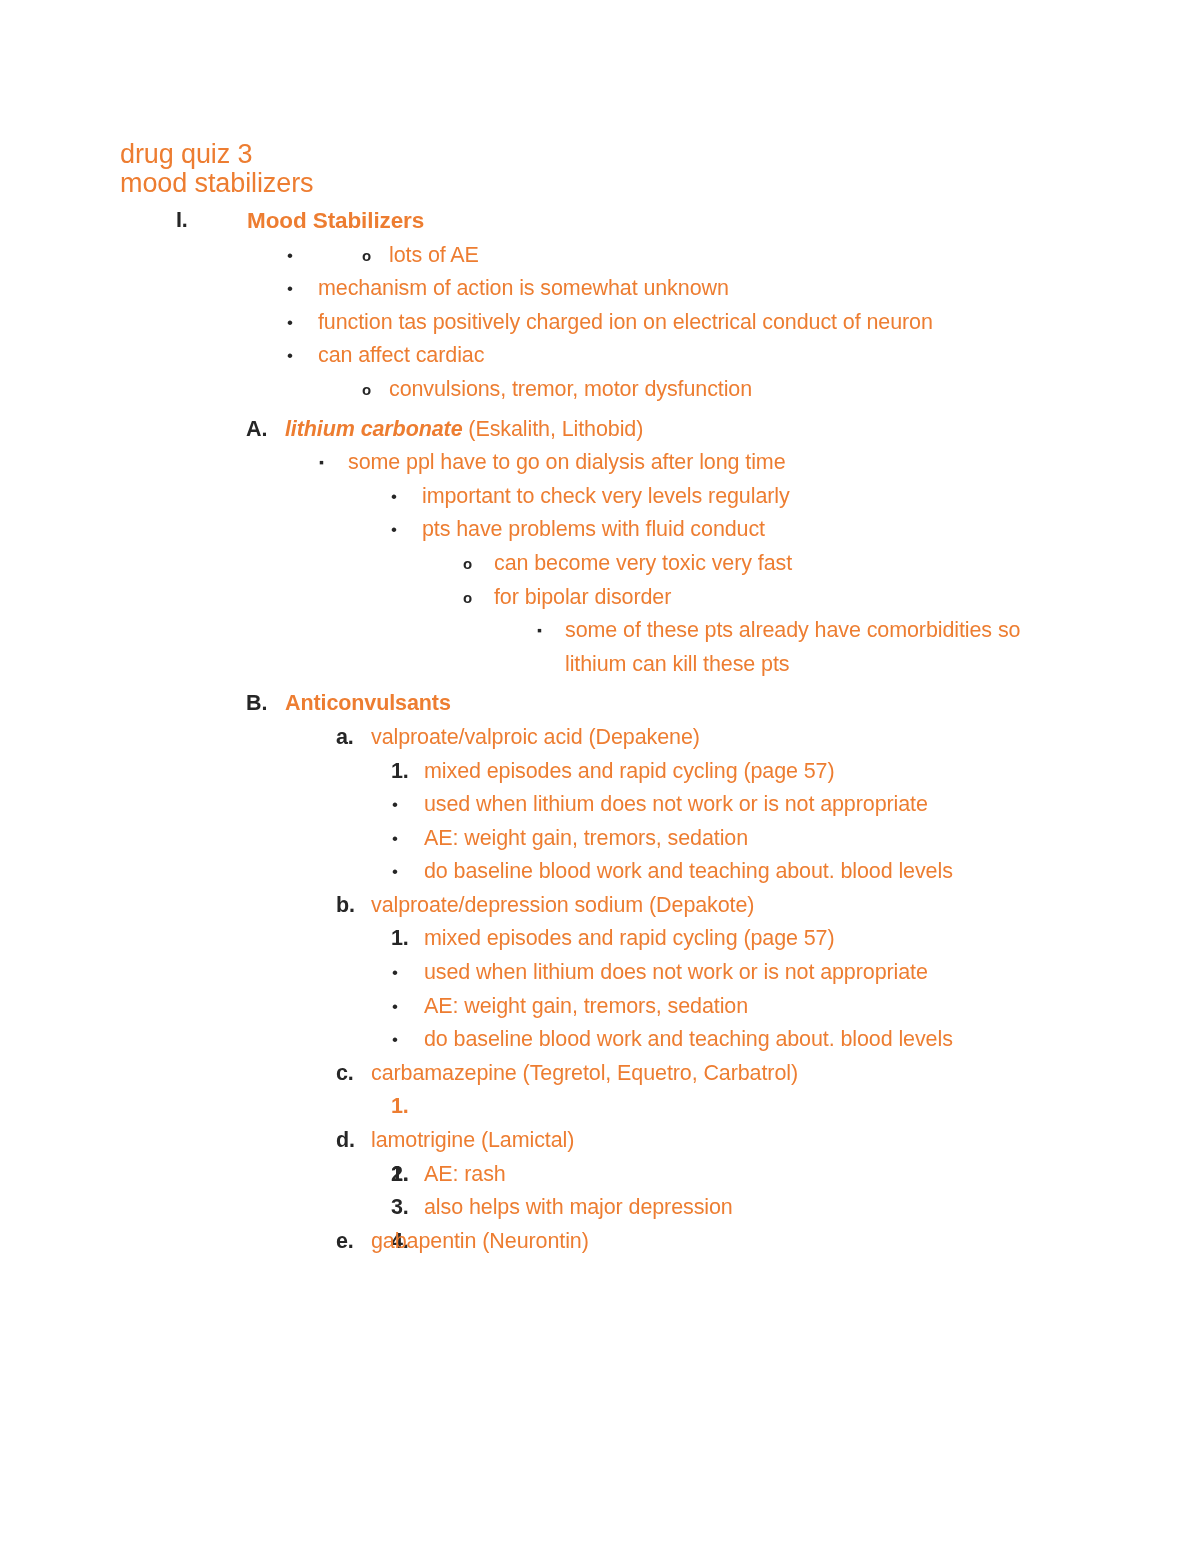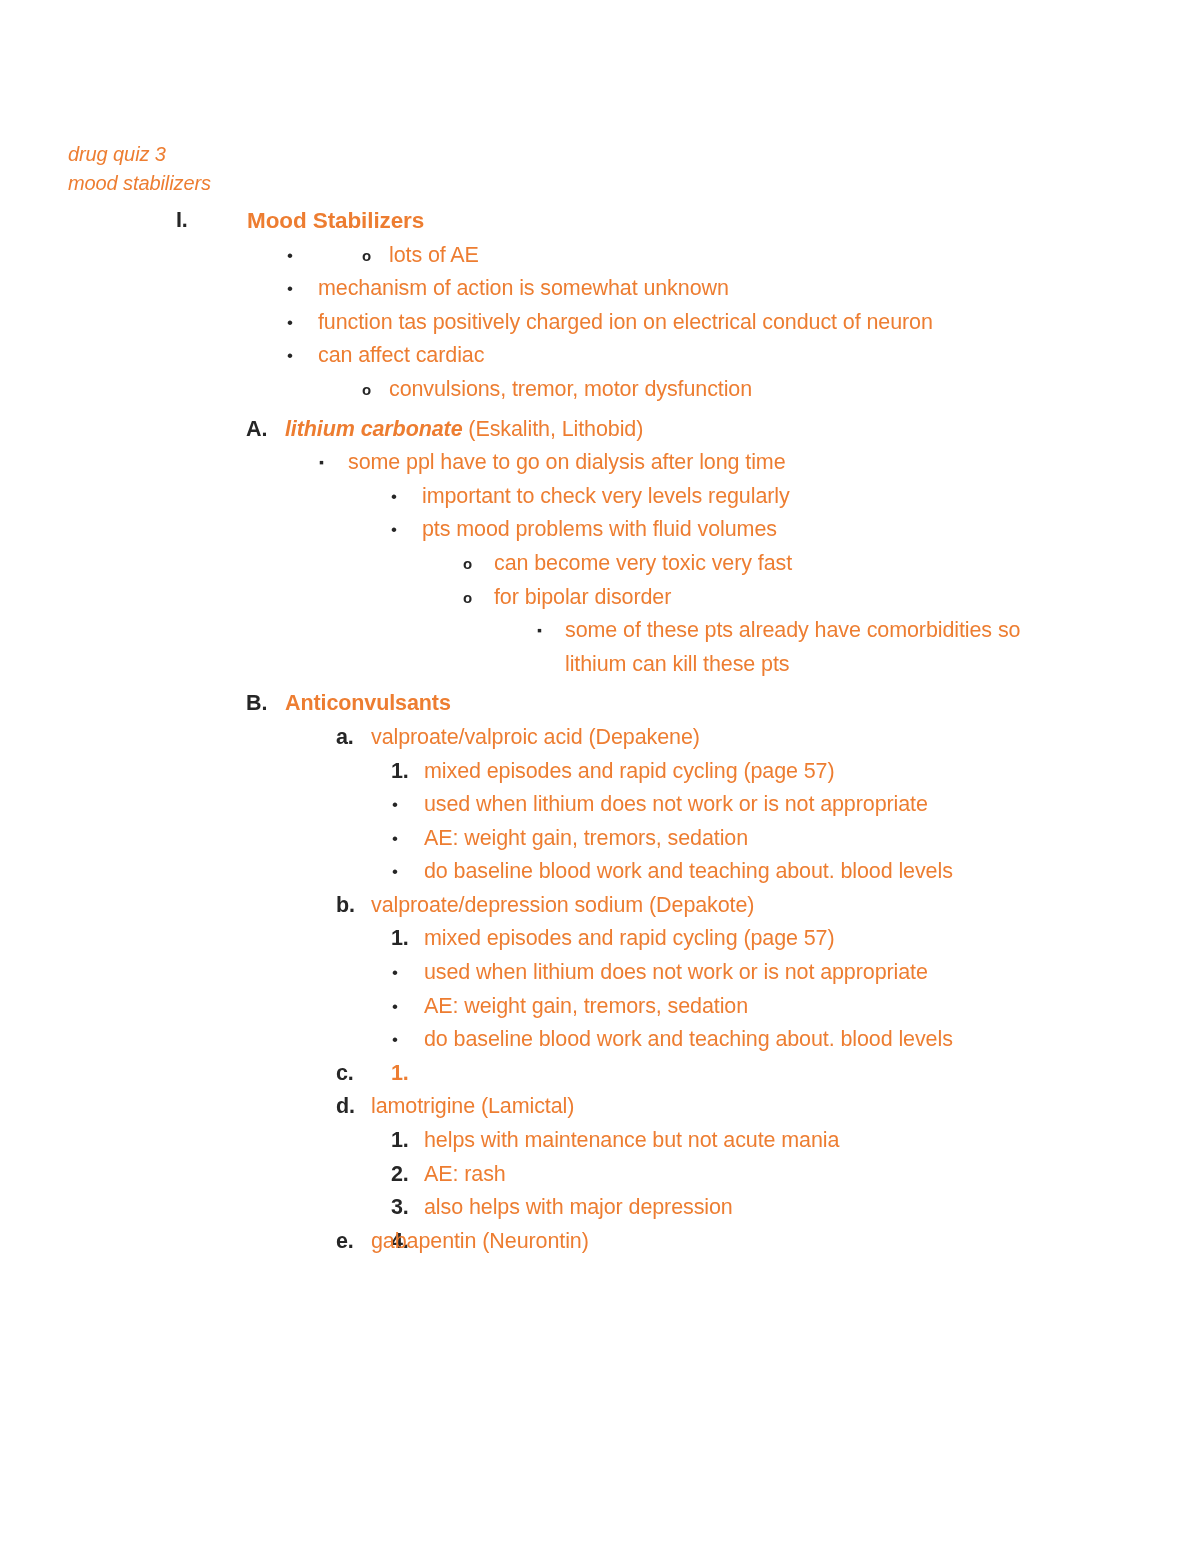--- a/index.html
+++ b/index.html
@@ -41,24 +41,23 @@
     white-space: pre;
   }
   .row .txt {
     display: inline-block;
     white-space: nowrap;
   }
   .row .txt.wrapped { white-space: normal; }
 
   
   .plain {
-    margin-left: 68px;
-    font-size: 20px;
+    margin-left: 120px;
+    font-size: 27px;
     line-height: 29px;
-    font-style: italic;
   }
 
   
   .lvl-roman { padding-left: 247px; margin-top: 6px; }
   .lvl-roman .marker { left: 176px; }
   .lvl-roman .txt { font-weight: bold; font-size: 22.5px; }
 
   
   .lvl-disc1 { padding-left: 318px; }
   .lvl-disc1 .marker {
@@ -166,21 +165,21 @@
   <div class="row lvl-sq1">
     <span class="marker">▪</span>
     <span class="txt">some ppl have to go on dialysis after long time</span>
   </div>
   <div class="row lvl-disc2">
     <span class="marker">•</span>
     <span class="txt">important to check very levels regularly</span>
   </div>
   <div class="row lvl-disc2">
     <span class="marker">•</span>
-    <span class="txt">pts mood problems with fluid volumes</span>
+    <span class="txt">pts have problems with fluid conduct</span>
   </div>
   <div class="row lvl-circ2">
     <span class="marker">o</span>
     <span class="txt">can become very toxic very fast</span>
   </div>
   <div class="row lvl-circ2">
     <span class="marker">o</span>
     <span class="txt">for bipolar disorder</span>
   </div>
   <div class="row lvl-sq2">
@@ -230,33 +229,33 @@
     <span class="marker">•</span>
     <span class="txt">AE: weight gain, tremors, sedation</span>
   </div>
   <div class="row lvl-disc3">
     <span class="marker">•</span>
     <span class="txt">do baseline blood work and teaching about. blood levels</span>
   </div>
 
   <div class="row lvl-loweralpha">
     <span class="marker">c.</span>
+    <span class="txt">carbamazepine (Tegretol, Equetro, Carbatrol)</span>
   </div>
   <div class="row lvl-decimal orange-marker">
     <span class="marker">1.</span>
     <span class="txt">&nbsp;</span>
   </div>
 
   <div class="row lvl-loweralpha">
     <span class="marker">d.</span>
     <span class="txt">lamotrigine (Lamictal)</span>
   </div>
   <div class="row lvl-decimal">
     <span class="marker">1.</span>
-    <span class="txt">helps with maintenance but not acute mania</span>
   </div>
   <div class="row lvl-decimal">
     <span class="marker">2.</span>
     <span class="txt">AE: rash</span>
   </div>
   <div class="row lvl-decimal">
     <span class="marker">3.</span>
     <span class="txt">also helps with major depression</span>
   </div>
   <div class="row lvl-decimal">

